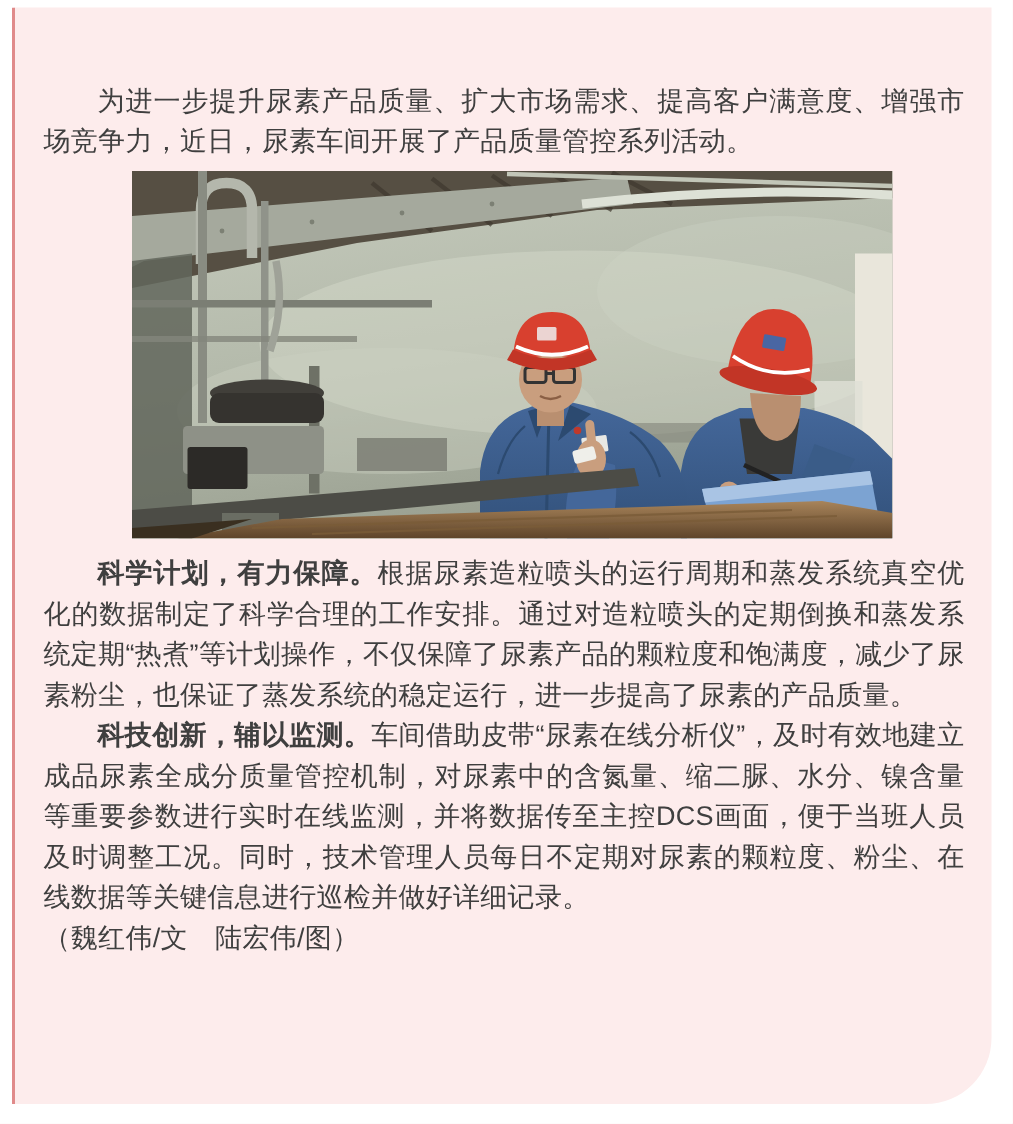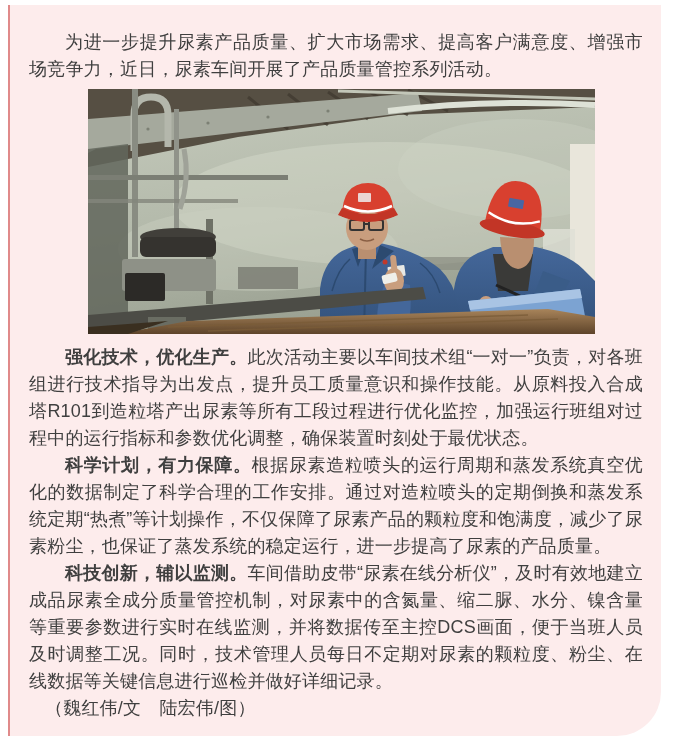--- a/index.html
+++ b/index.html
@@ -10,32 +10,32 @@
   }
   .stage { position: relative; width: 675px; height: 749px; overflow: hidden; }
   .panel {
     position: absolute; left: 8px; top: 5px;
     width: 653px; height: 731px;
     background: var(--panel-bg, #fdecec);
     border-left: 2px solid var(--accent-line, #e08a8a);
     border-radius: 0 0 44px 0;
     box-sizing: border-box;
   }
-  .content { padding: 24px 18px 0 19px; }
+  .content { padding: 49px 18px 0 19px; }
   .para {
     margin: 0;
     font-size: 18px;
     line-height: 27px;
     letter-spacing: 0.2px;
     color: var(--text-color, #3f3f3f);
     text-align: justify;
     text-indent: 2em;
   }
   .lead { font-weight: 700; }
-  .credit { text-indent: 0; margin-left: 16px; }
+  .credit { text-indent: 0; }
   .photo {
     margin: 6px 0 10px 59px;
     width: 507px; height: 245px;
     overflow: hidden;
     background: #b7bcae;
   }
   .photo svg { display: block; }
 </style>
 </head>
 <body>
@@ -158,21 +158,20 @@
 
           <path d="M30,245 L100,232 L460,220 L507,228 L507,245 Z" fill="url(#beltGrad)"></path>
           <g stroke="#7a5c38" stroke-width="1.5" opacity="0.8">
             <line x1="80" y1="238" x2="440" y2="226"></line>
             <line x1="120" y1="242" x2="470" y2="230"></line>
           </g>
           <path d="M0,238 L80,232 L40,245 L0,245 Z" fill="#3a2f20"></path>
         </svg>
       </figure>
 
-      <p class="para"><span class="lead">强化技术，优化生产。</span><span>此次活动主要以车间技术组“一对一”负责，对各班组进行技术指导为出发点，提升员工质量意识和操作技能。从原料投入合成塔R101到造粒塔产出尿素等所有工段过程进行优化监控，加强运行班组对过程中的运行指标和参数优化调整，确保装置时刻处于最优状态。</span></p>
 
       <p class="para"><span class="lead">科学计划，有力保障。</span><span>根据尿素造粒喷头的运行周期和蒸发系统真空优化的数据制定了科学合理的工作安排。通过对造粒喷头的定期倒换和蒸发系统定期“热煮”等计划操作，不仅保障了尿素产品的颗粒度和饱满度，减少了尿素粉尘，也保证了蒸发系统的稳定运行，进一步提高了尿素的产品质量。</span></p>
 
       <p class="para"><span class="lead">科技创新，辅以监测。</span><span>车间借助皮带“尿素在线分析仪”，及时有效地建立成品尿素全成分质量管控机制，对尿素中的含氮量、缩二脲、水分、镍含量等重要参数进行实时在线监测，并将数据传至主控DCS画面，便于当班人员及时调整工况。同时，技术管理人员每日不定期对尿素的颗粒度、粉尘、在线数据等关键信息进行巡检并做好详细记录。</span></p>
 
       <p class="para credit">（魏红伟/文　陆宏伟/图）</p>
 
     </div>
   </div>
 </div>

